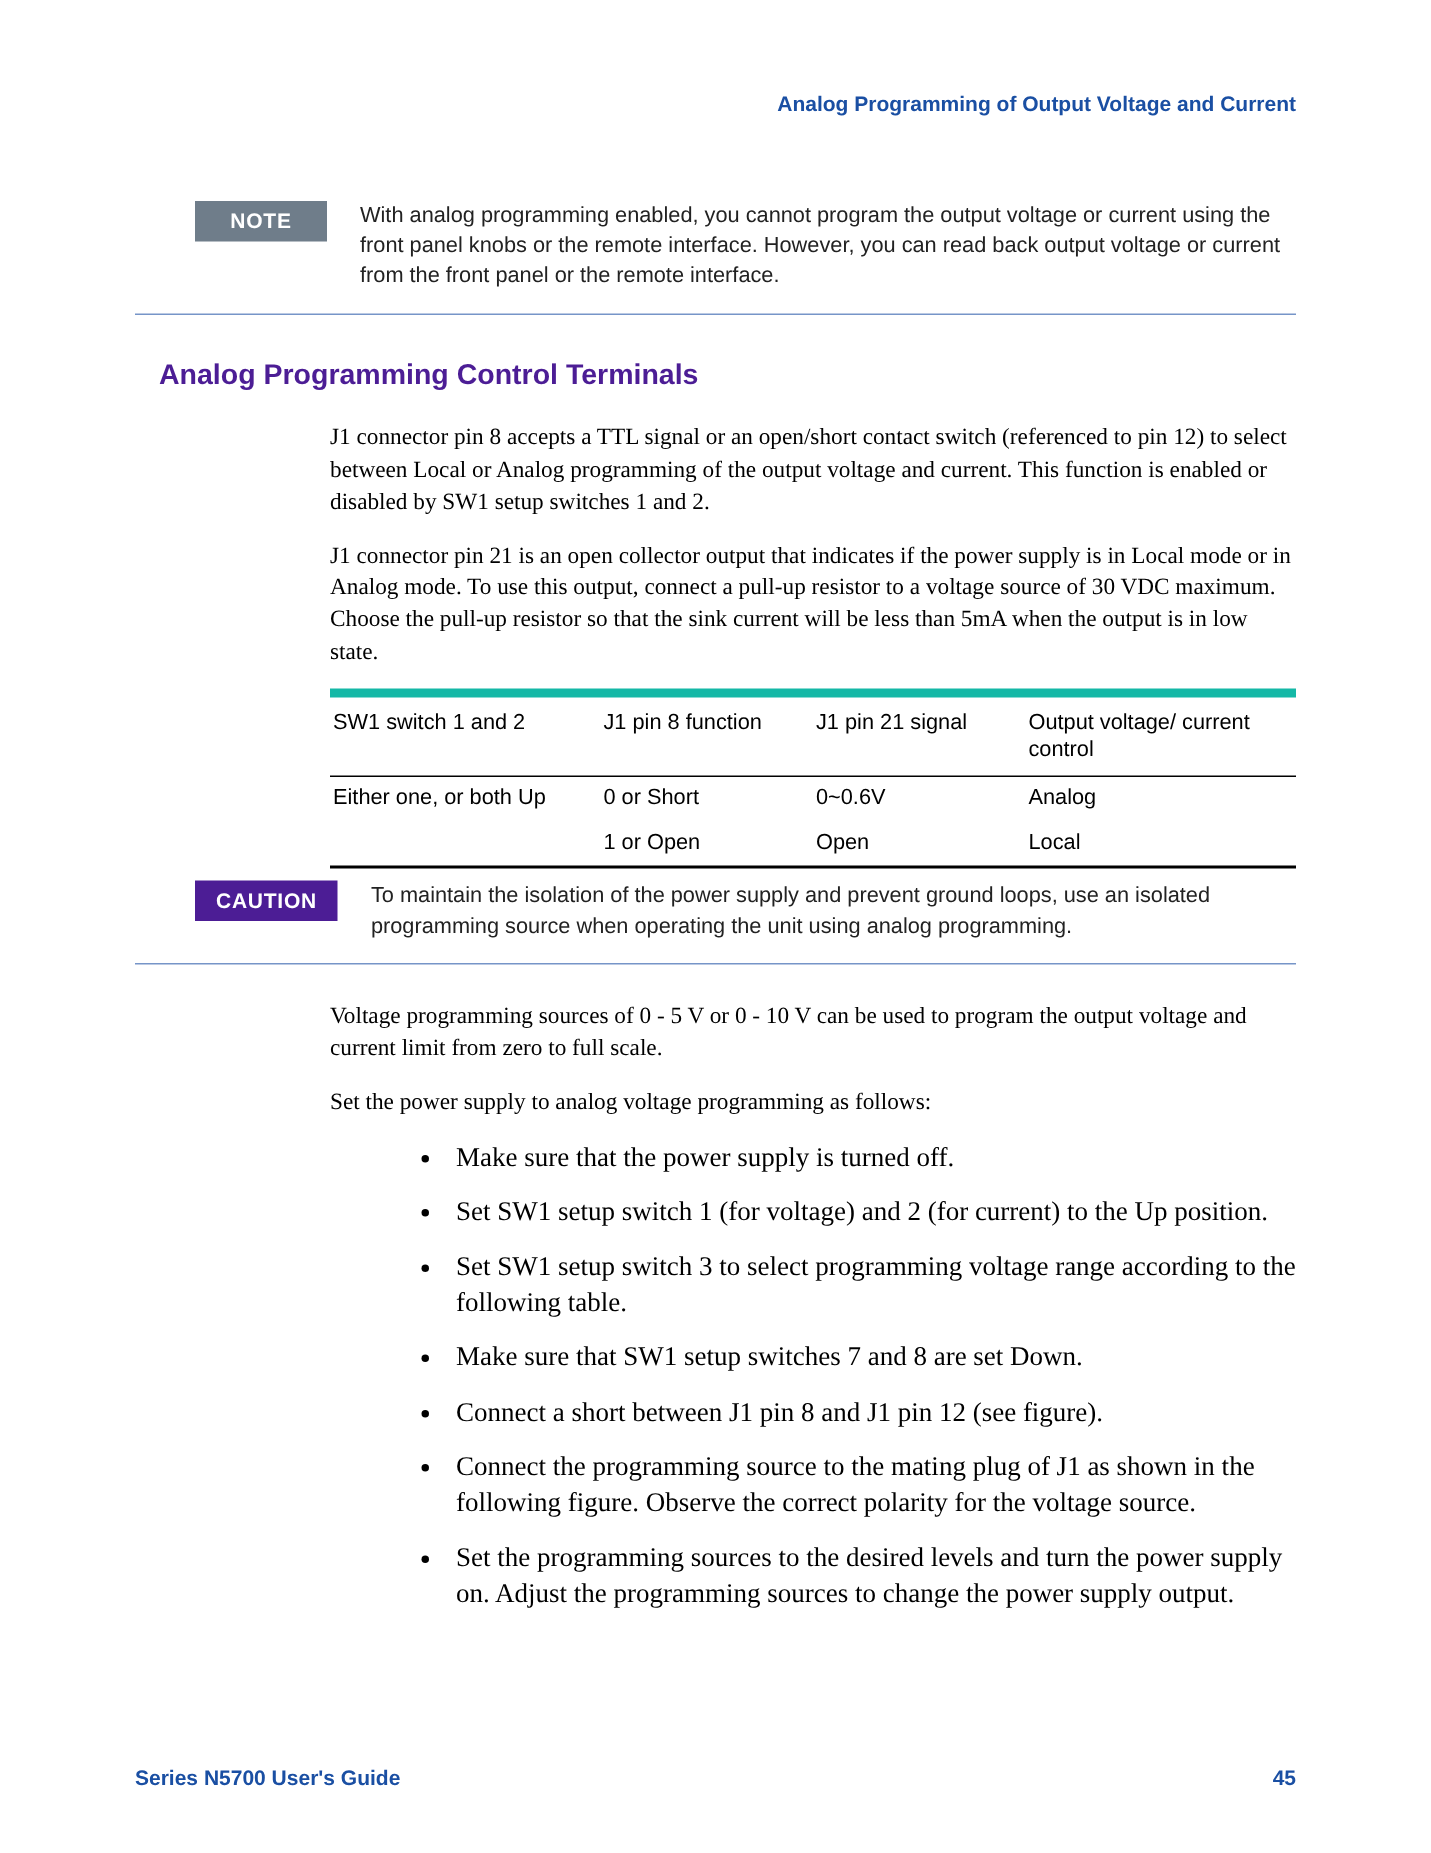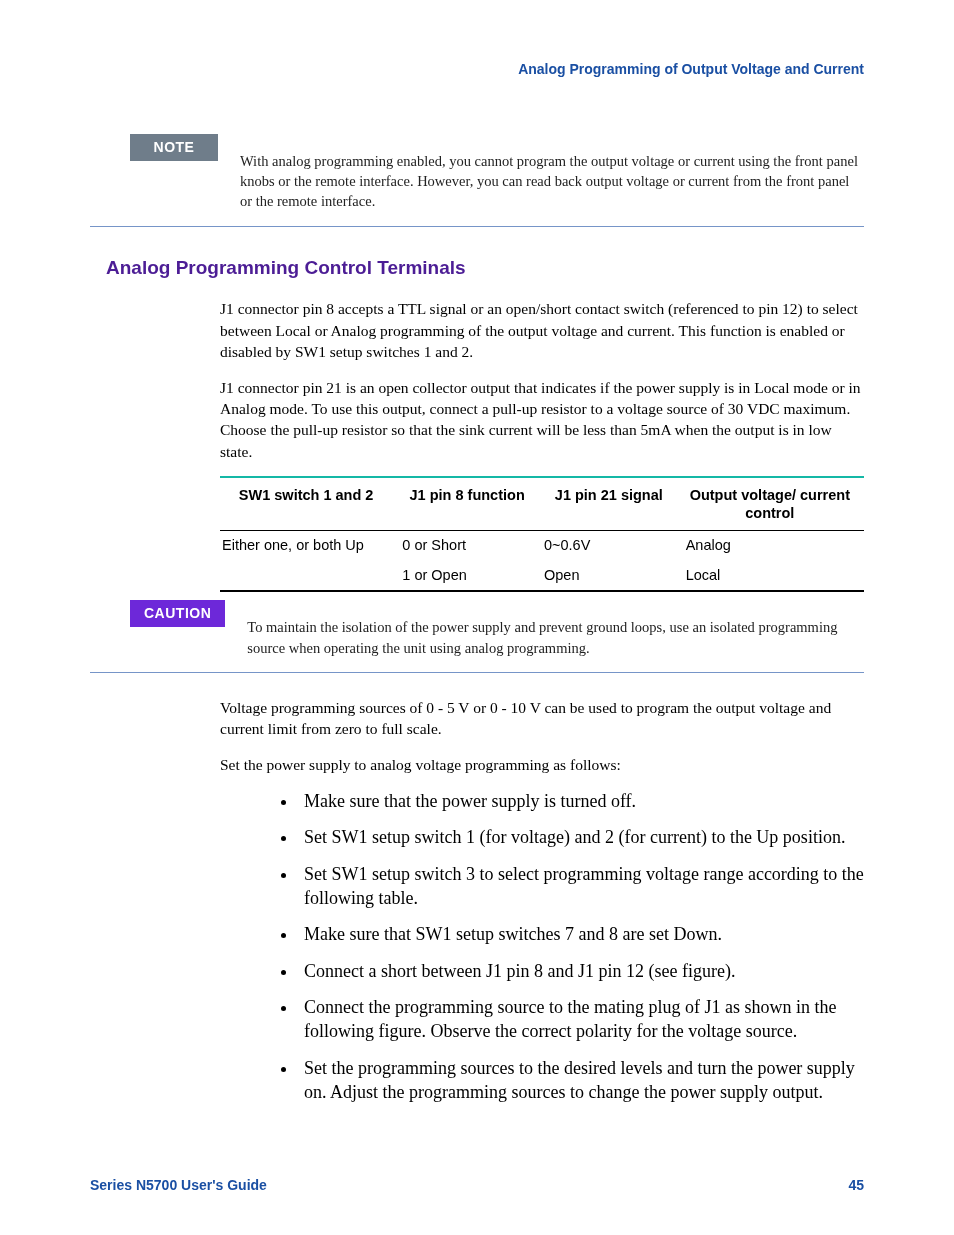--- a/index.html
+++ b/index.html
@@ -42,28 +42,27 @@
     font-size: 14px;
     padding: 4px 14px;
     margin-right: 22px;
     margin-left: 40px;
     flex: 0 0 auto;
     min-width: 60px;
     text-align: center;
     letter-spacing: 0.5px;
   }
   .note-box { background: #6f7d8a; }
-  .caution-box { background: #6d28d9; }
+  .caution-box { background: #4c1d95; }
   .callout-text {
-    font-family: Liberation Serif, serif;
+    font-family: Liberation Sans, sans-serif;
     font-size: 14.5px;
     line-height: 1.4;
     flex: 1 1 auto;
     color: #222;
-    margin-top: 17px;
   }
   .hr {
     border: none;
     border-top: 1px solid #1a4fa3;
     margin: 14px 0 24px 0;
     opacity: 0.6;
   }
   h2.section {
     font-family: Arial, Helvetica, sans-serif;
     font-weight: bold;
@@ -93,24 +92,24 @@
     line-height: 1.35;
   }
   table.switch-table {
     border-collapse: collapse;
     width: 100%;
     margin: 8px 0 8px 0;
     font-family: Arial, Helvetica, sans-serif;
     font-size: 14.5px;
   }
   table.switch-table th {
-    text-align: center;
-    font-weight: bold;
+    text-align: left;
+    font-weight: normal;
     padding: 8px 10px 8px 2px;
-    border-top: 2px solid #14b8a6;
+    border-top: 6px solid #14b8a6;
     border-bottom: 1px solid #000;
     vertical-align: top;
     line-height: 1.25;
   }
   table.switch-table td {
     text-align: left;
     padding: 5px 10px 5px 2px;
     border-bottom: 1px solid #000;
     vertical-align: top;
   }

